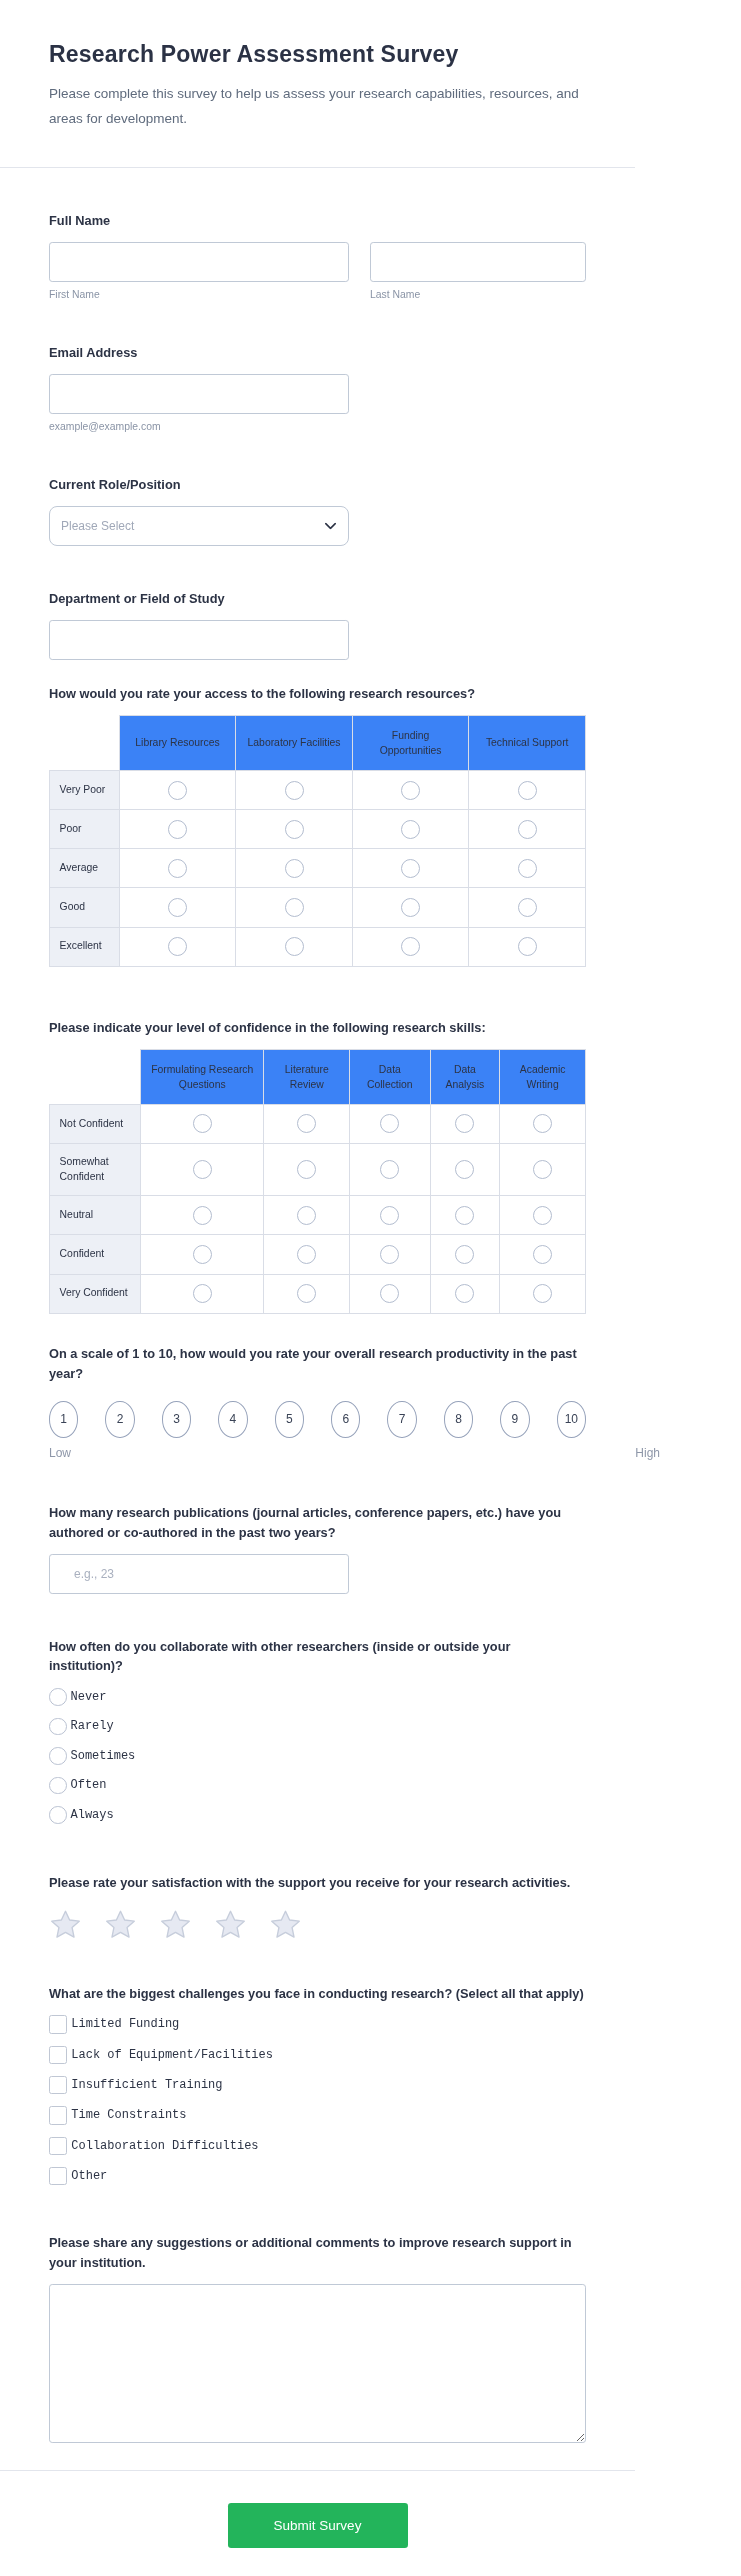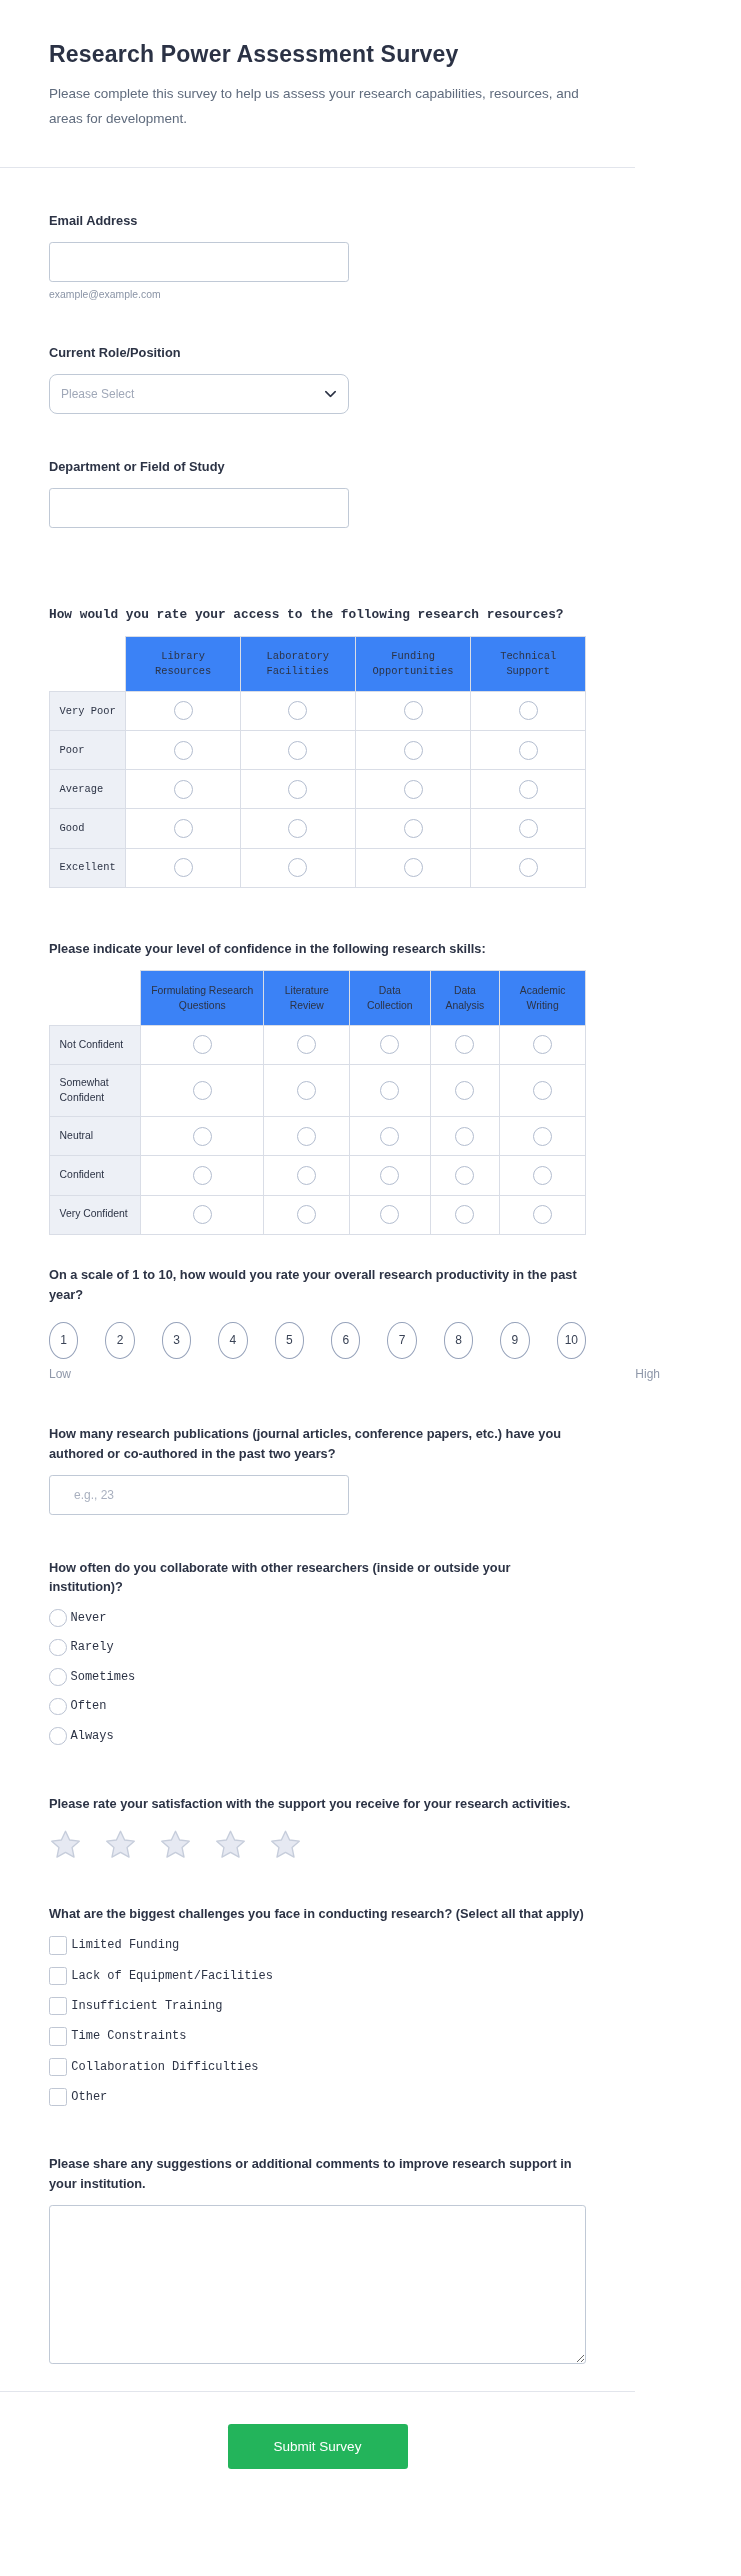--- a/index.html
+++ b/index.html
@@ -108,20 +108,33 @@
 
 <div class="form-card">
 
   <div class="form-header">
     <div class="form-title">Research Power Assessment Survey</div>
     <div class="form-subtitle">Please complete this survey to help us assess your research capabilities, resources, and areas for development.</div>
   </div>
 
   <div class="form-body">
 
+    <div class="question">
+      <div class="q-label">Full Name</div>
+      <div class="name-row">
+        <div class="name-col-first">
+          <input class="text-input w-std" type="text" style="">
+          <div class="sublabel">First Name</div>
+        </div>
+        <div class="name-col-last">
+          <input class="text-input" type="text" style="">
+          <div class="sublabel">Last Name</div>
+        </div>
+      </div>
+    </div>
 
     <div class="question">
       <div class="q-label">Email Address</div>
       <input class="text-input w-std" type="text" style="">
       <div class="sublabel">example@example.com</div>
     </div>
 
     <div class="question">
       <div class="q-label">Current Role/Position</div>
       <div class="select-box">
@@ -132,21 +145,21 @@
             </svg>
         </span>
       </div>
     </div>
 
     <div class="question">
       <div class="q-label">Department or Field of Study</div>
       <input class="text-input w-std" type="text" style="">
     </div>
 
-    <div class="question" style="margin-top:77px;font-family:Liberation Mono, monospace;">
+    <div class="question" style="margin-top:24px;">
       <div class="q-label">How would you rate your access to the following research resources?</div>
       <table class="matrix">
         <thead>
           <tr>
             <th class="corner m1-label"></th>
             <th class="m1-col">Library Resources</th>
             <th class="m1-col">Laboratory Facilities</th>
             <th class="m1-col">Funding Opportunities</th>
             <th class="m1-col">Technical Support</th>
           </tr>

